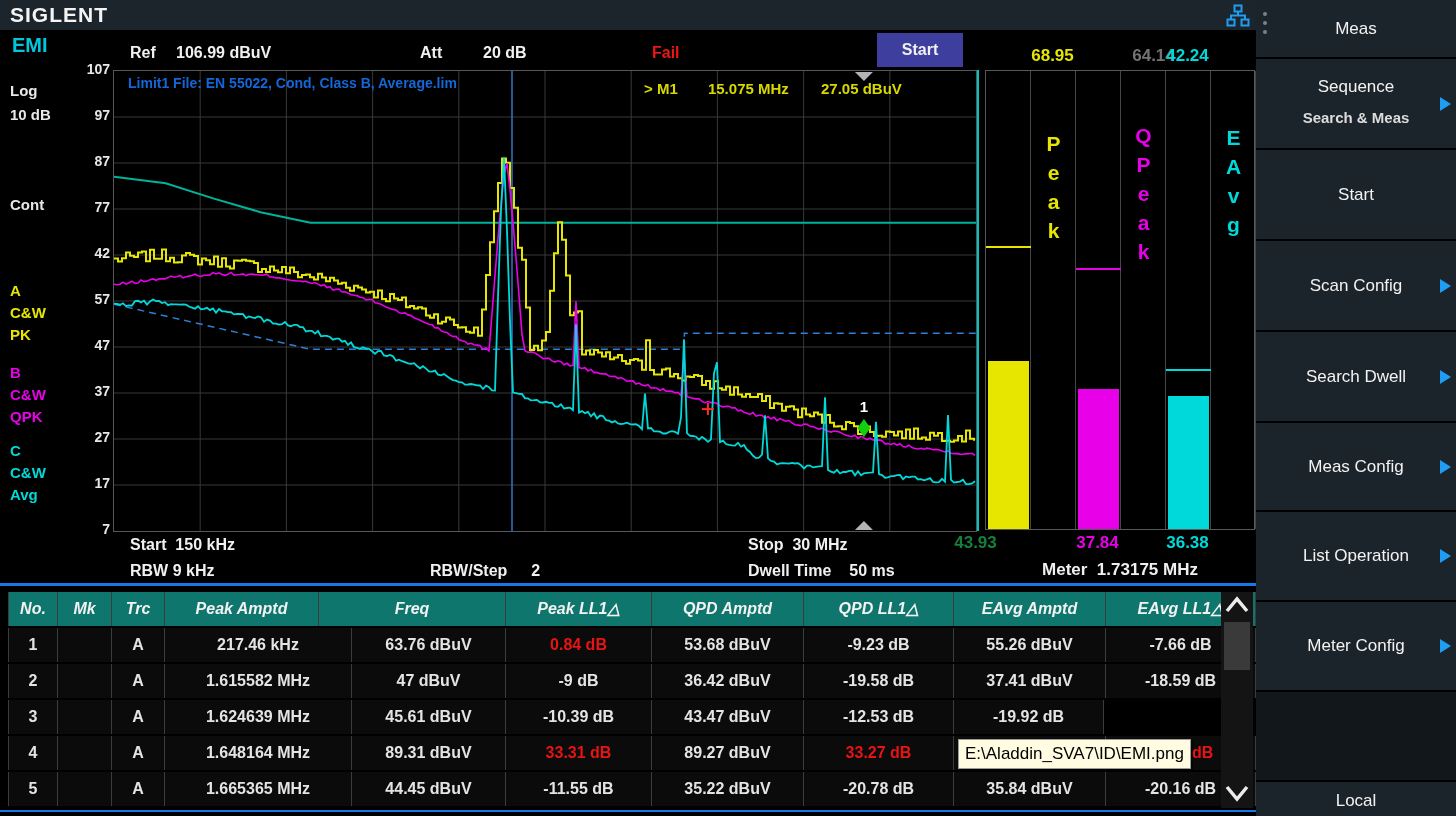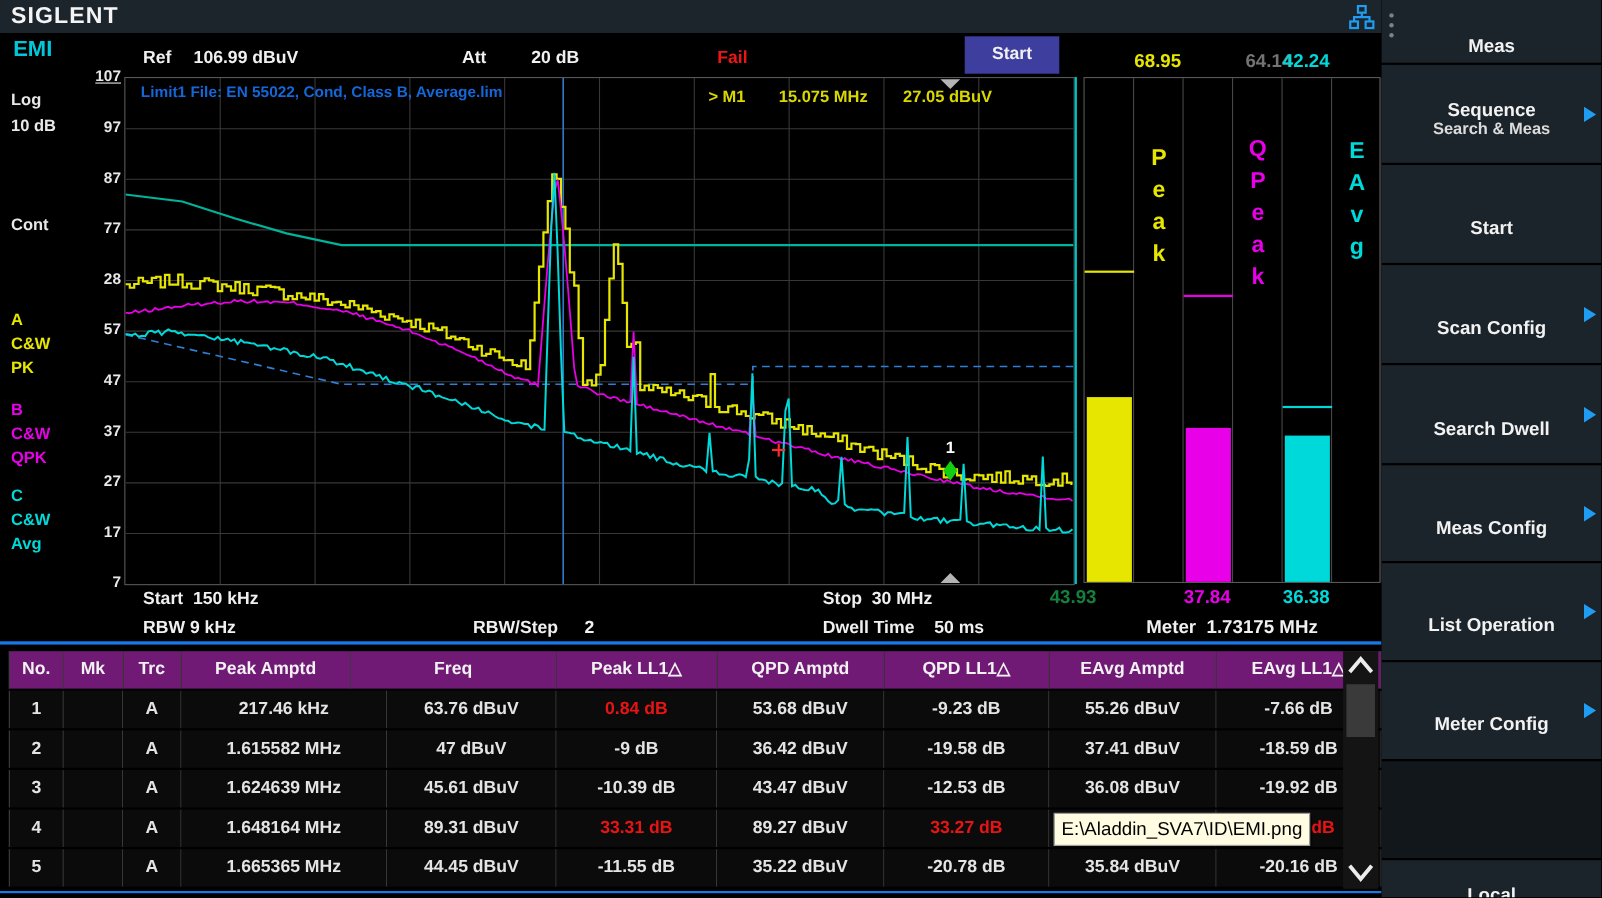--- a/index.html
+++ b/index.html
@@ -38,35 +38,35 @@
   
   .axis-lbl{font-size:16px;font-weight:bold;color:#f0f0f0;white-space:nowrap;}
   .blue-sep{left:0;top:583px;width:1256px;height:3px;background:#1878e8;}
   .blue-sep-bottom{left:0;top:810px;width:1256px;height:2px;background:#1878e8;}
   
   .tablewrap{left:0;top:592px;width:1256px;}
   .trow{display:flex;height:34px;margin-bottom:2px;padding-left:8px;}
   .tcell{flex:none;box-sizing:border-box;border-right:1px solid #3c3c3c;background:#0b0b0b;
          text-align:center;line-height:33px;font-size:16px;font-weight:bold;color:#e4e4e4;
          overflow:hidden;white-space:nowrap;}
-  .thead .tcell{background:#701a75;color:#f2f2f2;}
+  .thead .tcell{background:#0f766e;color:#f2f2f2;font-style:italic;}
   .tcell.first{border-left:1px solid #3c3c3c;}
   .tcell.red{color:#e81414;}
   
   .scrollbar{left:1221px;top:592px;width:32px;height:216px;background:#141414;z-index:40;}
   .sb-btn{position:absolute;left:0;width:32px;height:26px;cursor:pointer;}
   .sb-thumb{position:absolute;left:3px;top:30px;width:26px;height:48px;background:#3a3a3a;}
   
   .tooltip{left:958px;top:739px;background:#fffce1;border:1px solid #9a9a9a;color:#000;
            font-size:17px;line-height:22px;padding:3px 6px;white-space:nowrap;z-index:50;
            box-shadow:2px 2px 0 rgba(0,0,0,0.55);}
   
   .menu{left:1256px;top:0;width:200px;height:816px;background:#000;}
   .menu-item{position:absolute;left:0;width:200px;background:#1c242b;}
-  .menu-item .lab{position:absolute;left:0;width:100%;text-align:center;font-size:17px;font-weight:bold;color:#f2f2f2;margin-top:13px;}
+  .menu-item .lab{position:absolute;left:0;width:100%;text-align:center;font-size:17px;font-weight:normal;color:#f2f2f2;}
   .menu-item .sub{position:absolute;left:0;width:100%;text-align:center;font-size:15px;font-weight:bold;color:#dcdcdc;}
   .menu-arrow{position:absolute;right:5px;top:50%;transform:translateY(-50%);width:0;height:0;
               border-left:11px solid #1e9df2;border-top:7px solid transparent;border-bottom:7px solid transparent;}
   .grip-dot{position:absolute;left:7px;width:4px;height:4px;border-radius:50%;background:#7a8288;}
 </style>
 </head>
 <body>
 
 <div class="stage">
 
@@ -103,25 +103,25 @@
   <div class="abs info-lbl fail" style="left:652px">Fail</div>
   <div class="abs start-btn">Start</div>
 
   <div id="meter-topvals">
       <div class="abs meter-topval" style="left: 985px; color: rgb(230, 230, 0); margin-left: 45px;">68.95</div>
       <div class="abs meter-topval" style="left: 1131px; color: #737373;">64.14</div>
       <div class="abs meter-topval" style="left: 1165px; color: rgb(0, 217, 217);">42.24</div>
     </div>
 
   <div class="abs yticks" id="yticks">
-      <div class="ytick" style="top: -9px; text-decoration: underline;">107</div>
+      <div class="ytick" style="top: -9px;">107</div>
       <div class="ytick" style="top: 37px;">97</div>
       <div class="ytick" style="top: 83px;">87</div>
       <div class="ytick" style="top: 129px;">77</div>
-      <div class="ytick" style="top: 175px;">28</div>
+      <div class="ytick" style="top: 175px;">42</div>
       <div class="ytick" style="top: 221px;">57</div>
       <div class="ytick" style="top: 267px;">47</div>
       <div class="ytick" style="top: 313px;">37</div>
       <div class="ytick" style="top: 359px;">27</div>
       <div class="ytick" style="top: 405px;">17</div>
       <div class="ytick" style="top: 451px;">7</div>
     </div>
 
   <div class="abs chart">
     <svg id="plot-svg" width="862" height="460" viewBox="0 0 862 460" style="position:absolute;left:0;top:0">
@@ -260,21 +260,20 @@
       </div>
       <div class="trow">
         <div class="tcell first" style="width: 50px;">3</div>
         <div class="tcell" style="width: 54px;"></div>
         <div class="tcell" style="width: 53px;">A</div>
         <div class="tcell" style="width: 187px;">1.624639 MHz</div>
         <div class="tcell" style="width: 154px;">45.61 dBuV</div>
         <div class="tcell" style="width: 146px;">-10.39 dB</div>
         <div class="tcell" style="width: 152px;">43.47 dBuV</div>
         <div class="tcell" style="width: 150px;">-12.53 dB</div>
-        <div class="tcell" style="width: 152px;">36.08 dBuV</div>
         <div class="tcell" style="width: 150px;">-19.92 dB</div>
       </div>
       <div class="trow">
         <div class="tcell first" style="width: 50px;">4</div>
         <div class="tcell" style="width: 54px;"></div>
         <div class="tcell" style="width: 53px;">A</div>
         <div class="tcell" style="width: 187px;">1.648164 MHz</div>
         <div class="tcell" style="width: 154px;">89.31 dBuV</div>
         <div class="tcell red" style="width: 146px;">33.31 dB</div>
         <div class="tcell" style="width: 152px;">89.27 dBuV</div>

